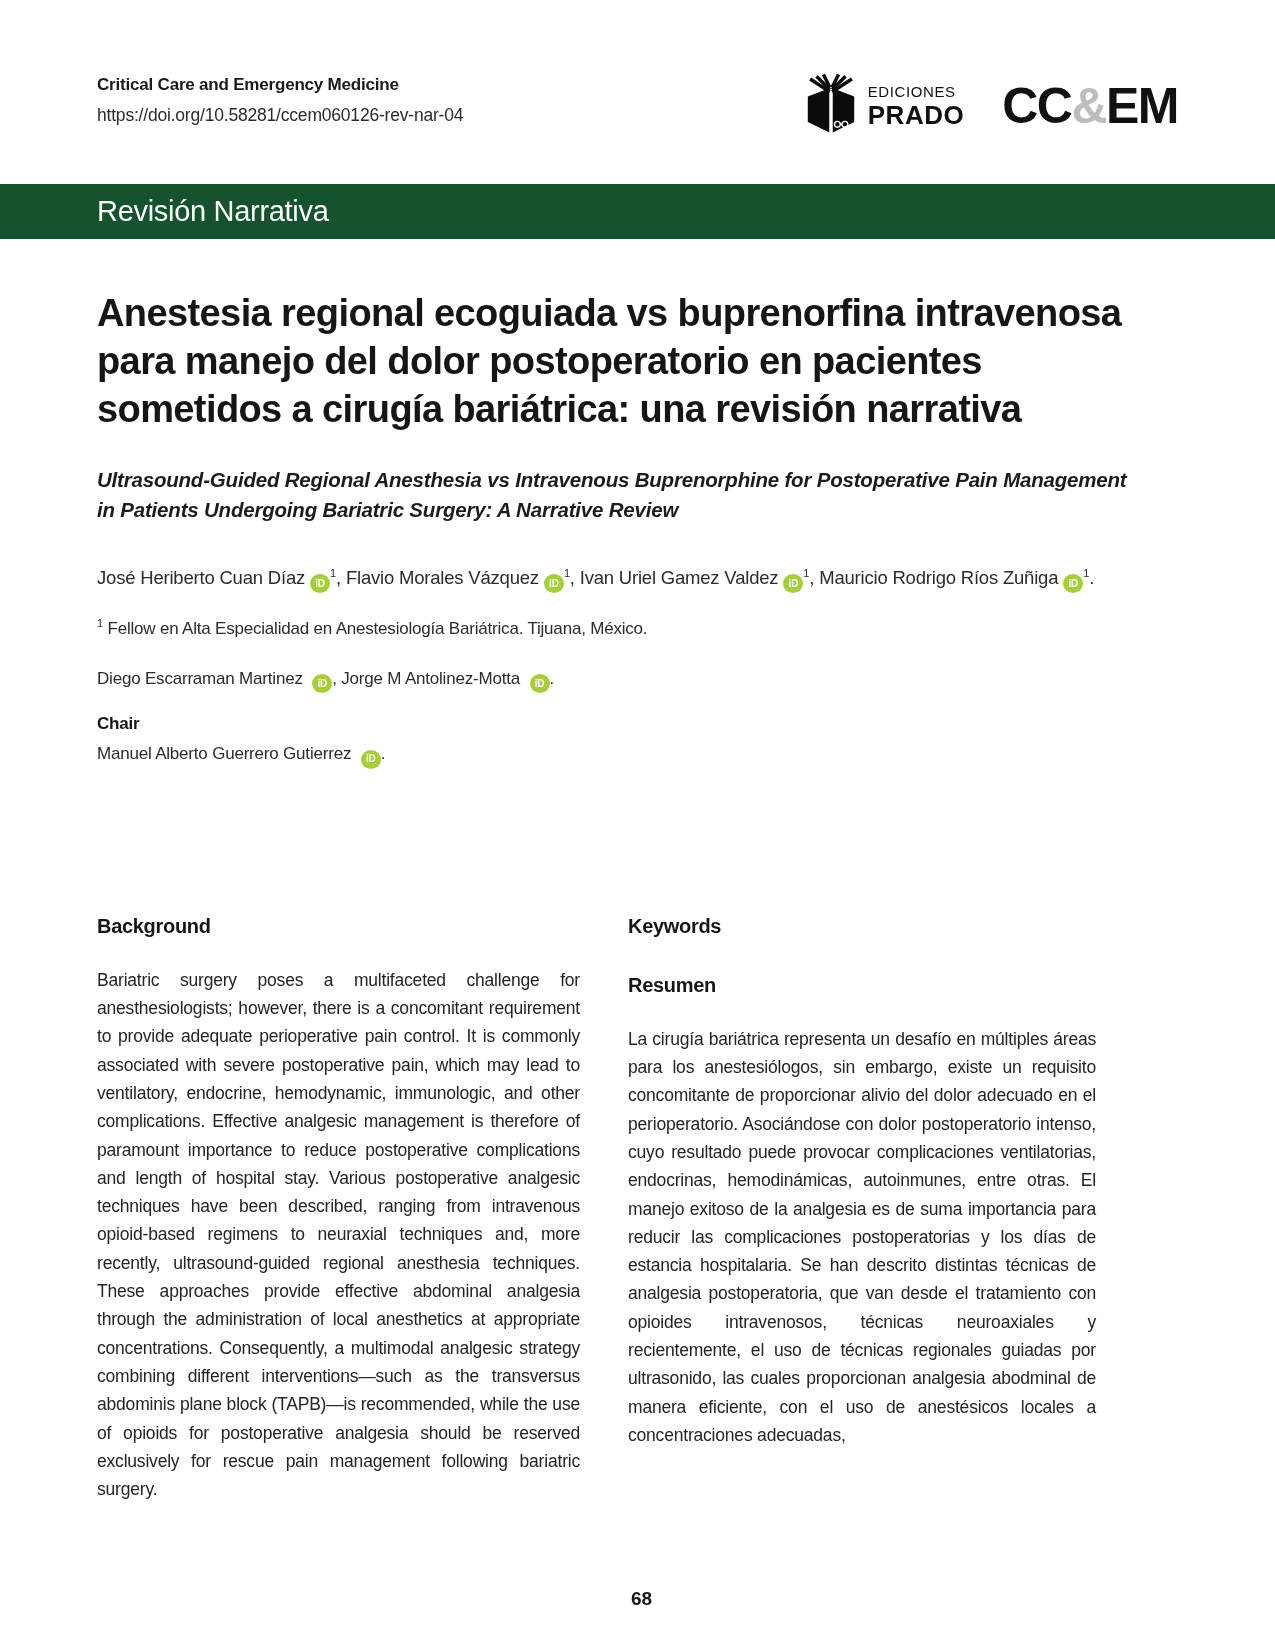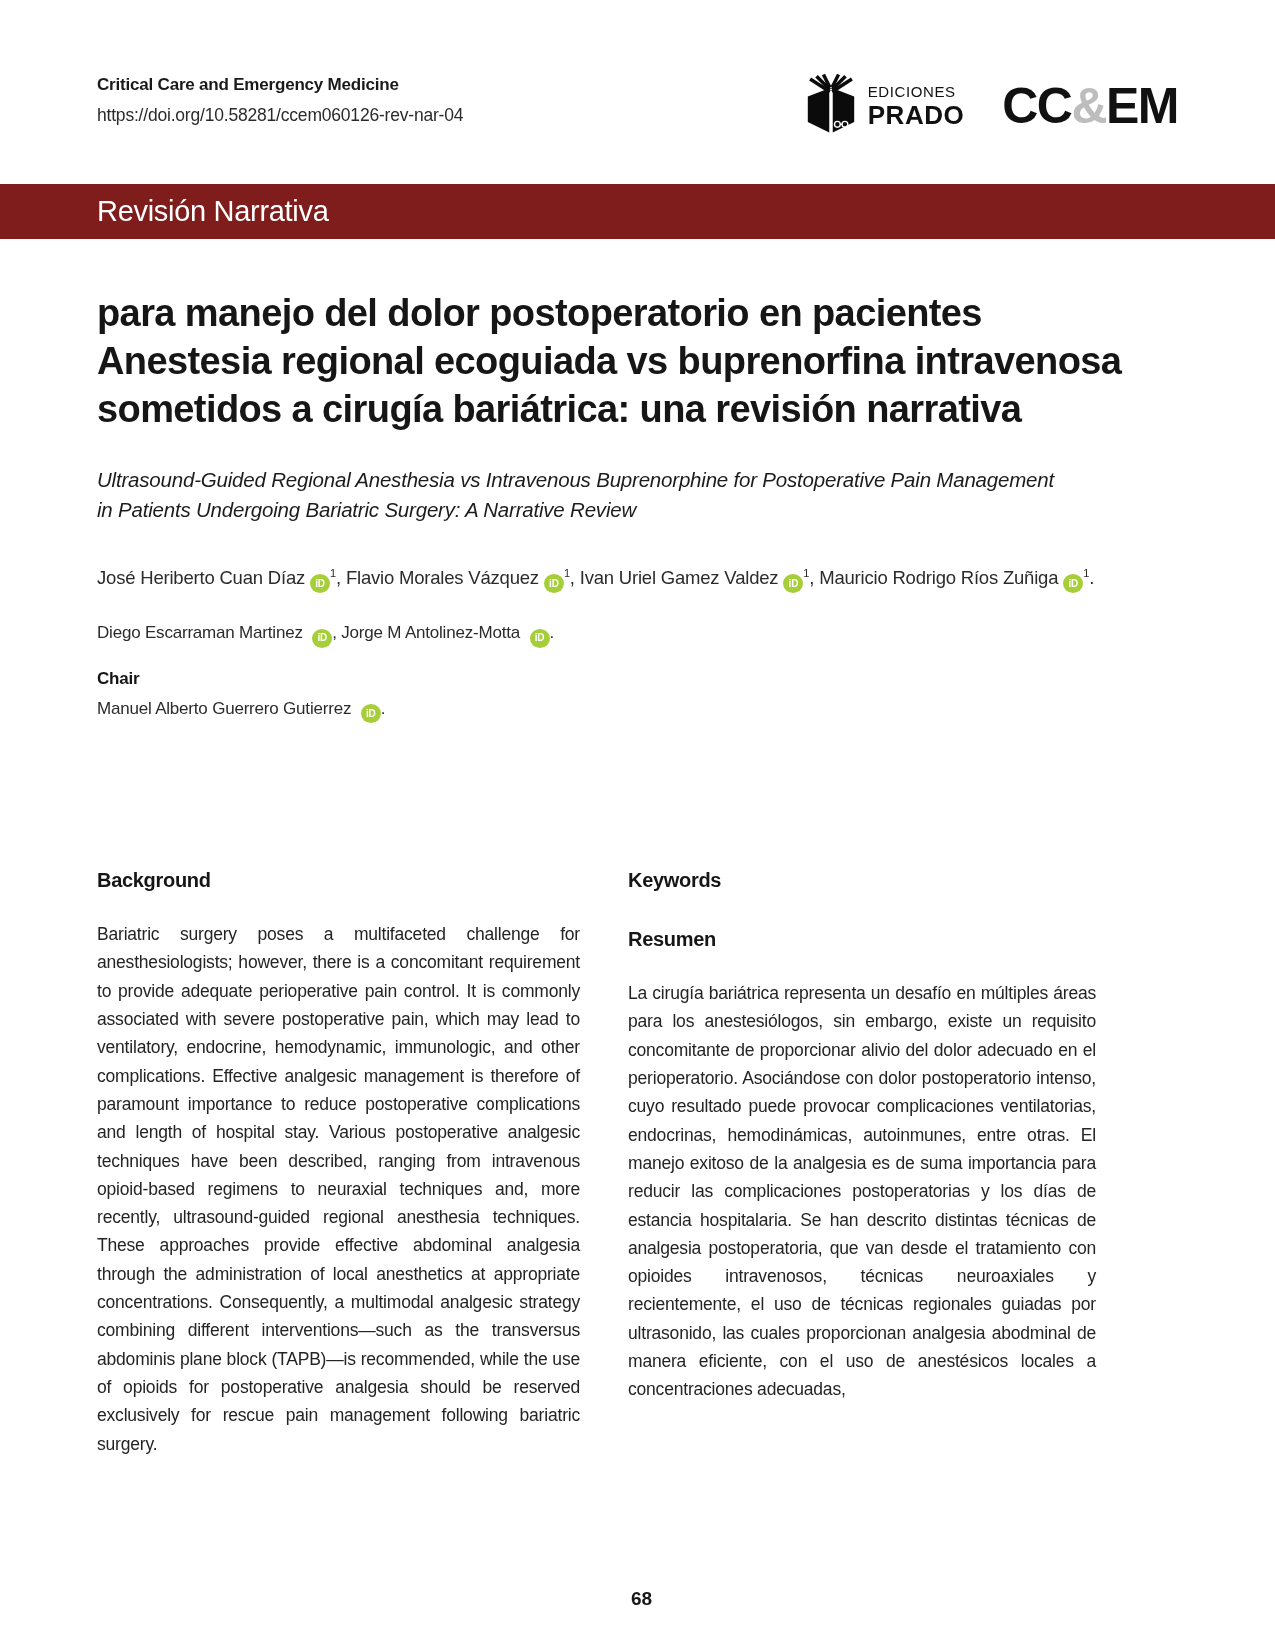--- a/index.html
+++ b/index.html
@@ -70,21 +70,21 @@
     line-height: 48px;
     font-weight: bold;
     color: #161616;
     letter-spacing: -0.6px;
   }
   .tline { display: block; white-space: nowrap; }
   .subtitle {
     margin-top: 32px;
     font-size: 20.5px;
     line-height: 30px;
-    font-weight: normal;
+    font-weight: bold;
     font-style: italic;
     color: #1c1c1c;
     letter-spacing: -0.2px;
   }
   .sline { display: block; white-space: nowrap; }
 
   .authors {
     margin-top: 42px;
     font-size: 18.5px;
     color: #2b2b2b;
@@ -186,28 +186,28 @@
         </span>
         <div class="prado-text">
           <span class="prado-line1">EDICIONES</span>
           <span class="prado-line2">PRADO</span>
         </div>
       </div>
       <div class="ccem-logo"><span>CC</span><span class="ccem-amp">&amp;</span><span>EM</span></div>
     </div>
   </header>
 
-  <div class="banner" style="background-color: #7f1d1d;">
+  <div class="banner" style="background-color: #14532d;">
     <span>Revisión Narrativa</span>
   </div>
 
   <main>
     <h1 class="title">
+      <span class="tline">Anestesia regional ecoguiada vs buprenorfina intravenosa</span>
       <span class="tline">para manejo del dolor postoperatorio en pacientes</span>
-      <span class="tline">Anestesia regional ecoguiada vs buprenorfina intravenosa</span>
       <span class="tline">sometidos a cirugía bariátrica: una revisión narrativa</span>
     </h1>
 
     <h2 class="subtitle">
       <span class="sline">Ultrasound-Guided Regional Anesthesia vs Intravenous Buprenorphine for Postoperative Pain Management</span>
       <span class="sline">in Patients Undergoing Bariatric Surgery: A Narrative Review</span>
     </h2>
 
     <div class="authors">
       <span>José Heriberto Cuan Díaz</span><span class="orcid" style="background-color: rgb(166, 206, 57);">
@@ -217,20 +217,23 @@
           <span>iD</span>
         </span><sup>1</sup><span>, </span>
       <span>Ivan Uriel Gamez Valdez</span><span class="orcid" style="background-color: rgb(166, 206, 57);">
           <span>iD</span>
         </span><sup>1</sup><span>, </span>
       <span>Mauricio Rodrigo Ríos Zuñiga</span><span class="orcid" style="background-color: rgb(166, 206, 57);">
           <span>iD</span>
         </span><sup>1</sup><span>.</span>
     </div>
 
+    <div class="affiliation">
+      <sup>1</sup> <span>Fellow en Alta Especialidad en Anestesiología Bariátrica. Tijuana, México.</span>
+    </div>
 
     <div class="role-block">
       <div class="role-names">
         <span>Diego Escarraman Martinez</span> <span class="orcid" style="background-color: rgb(166, 206, 57);">
             <span>iD</span>
           </span><span>, </span>
         <span>Jorge M Antolinez-Motta</span> <span class="orcid" style="background-color: rgb(166, 206, 57);">
             <span>iD</span>
           </span><span>.</span>
       </div>

